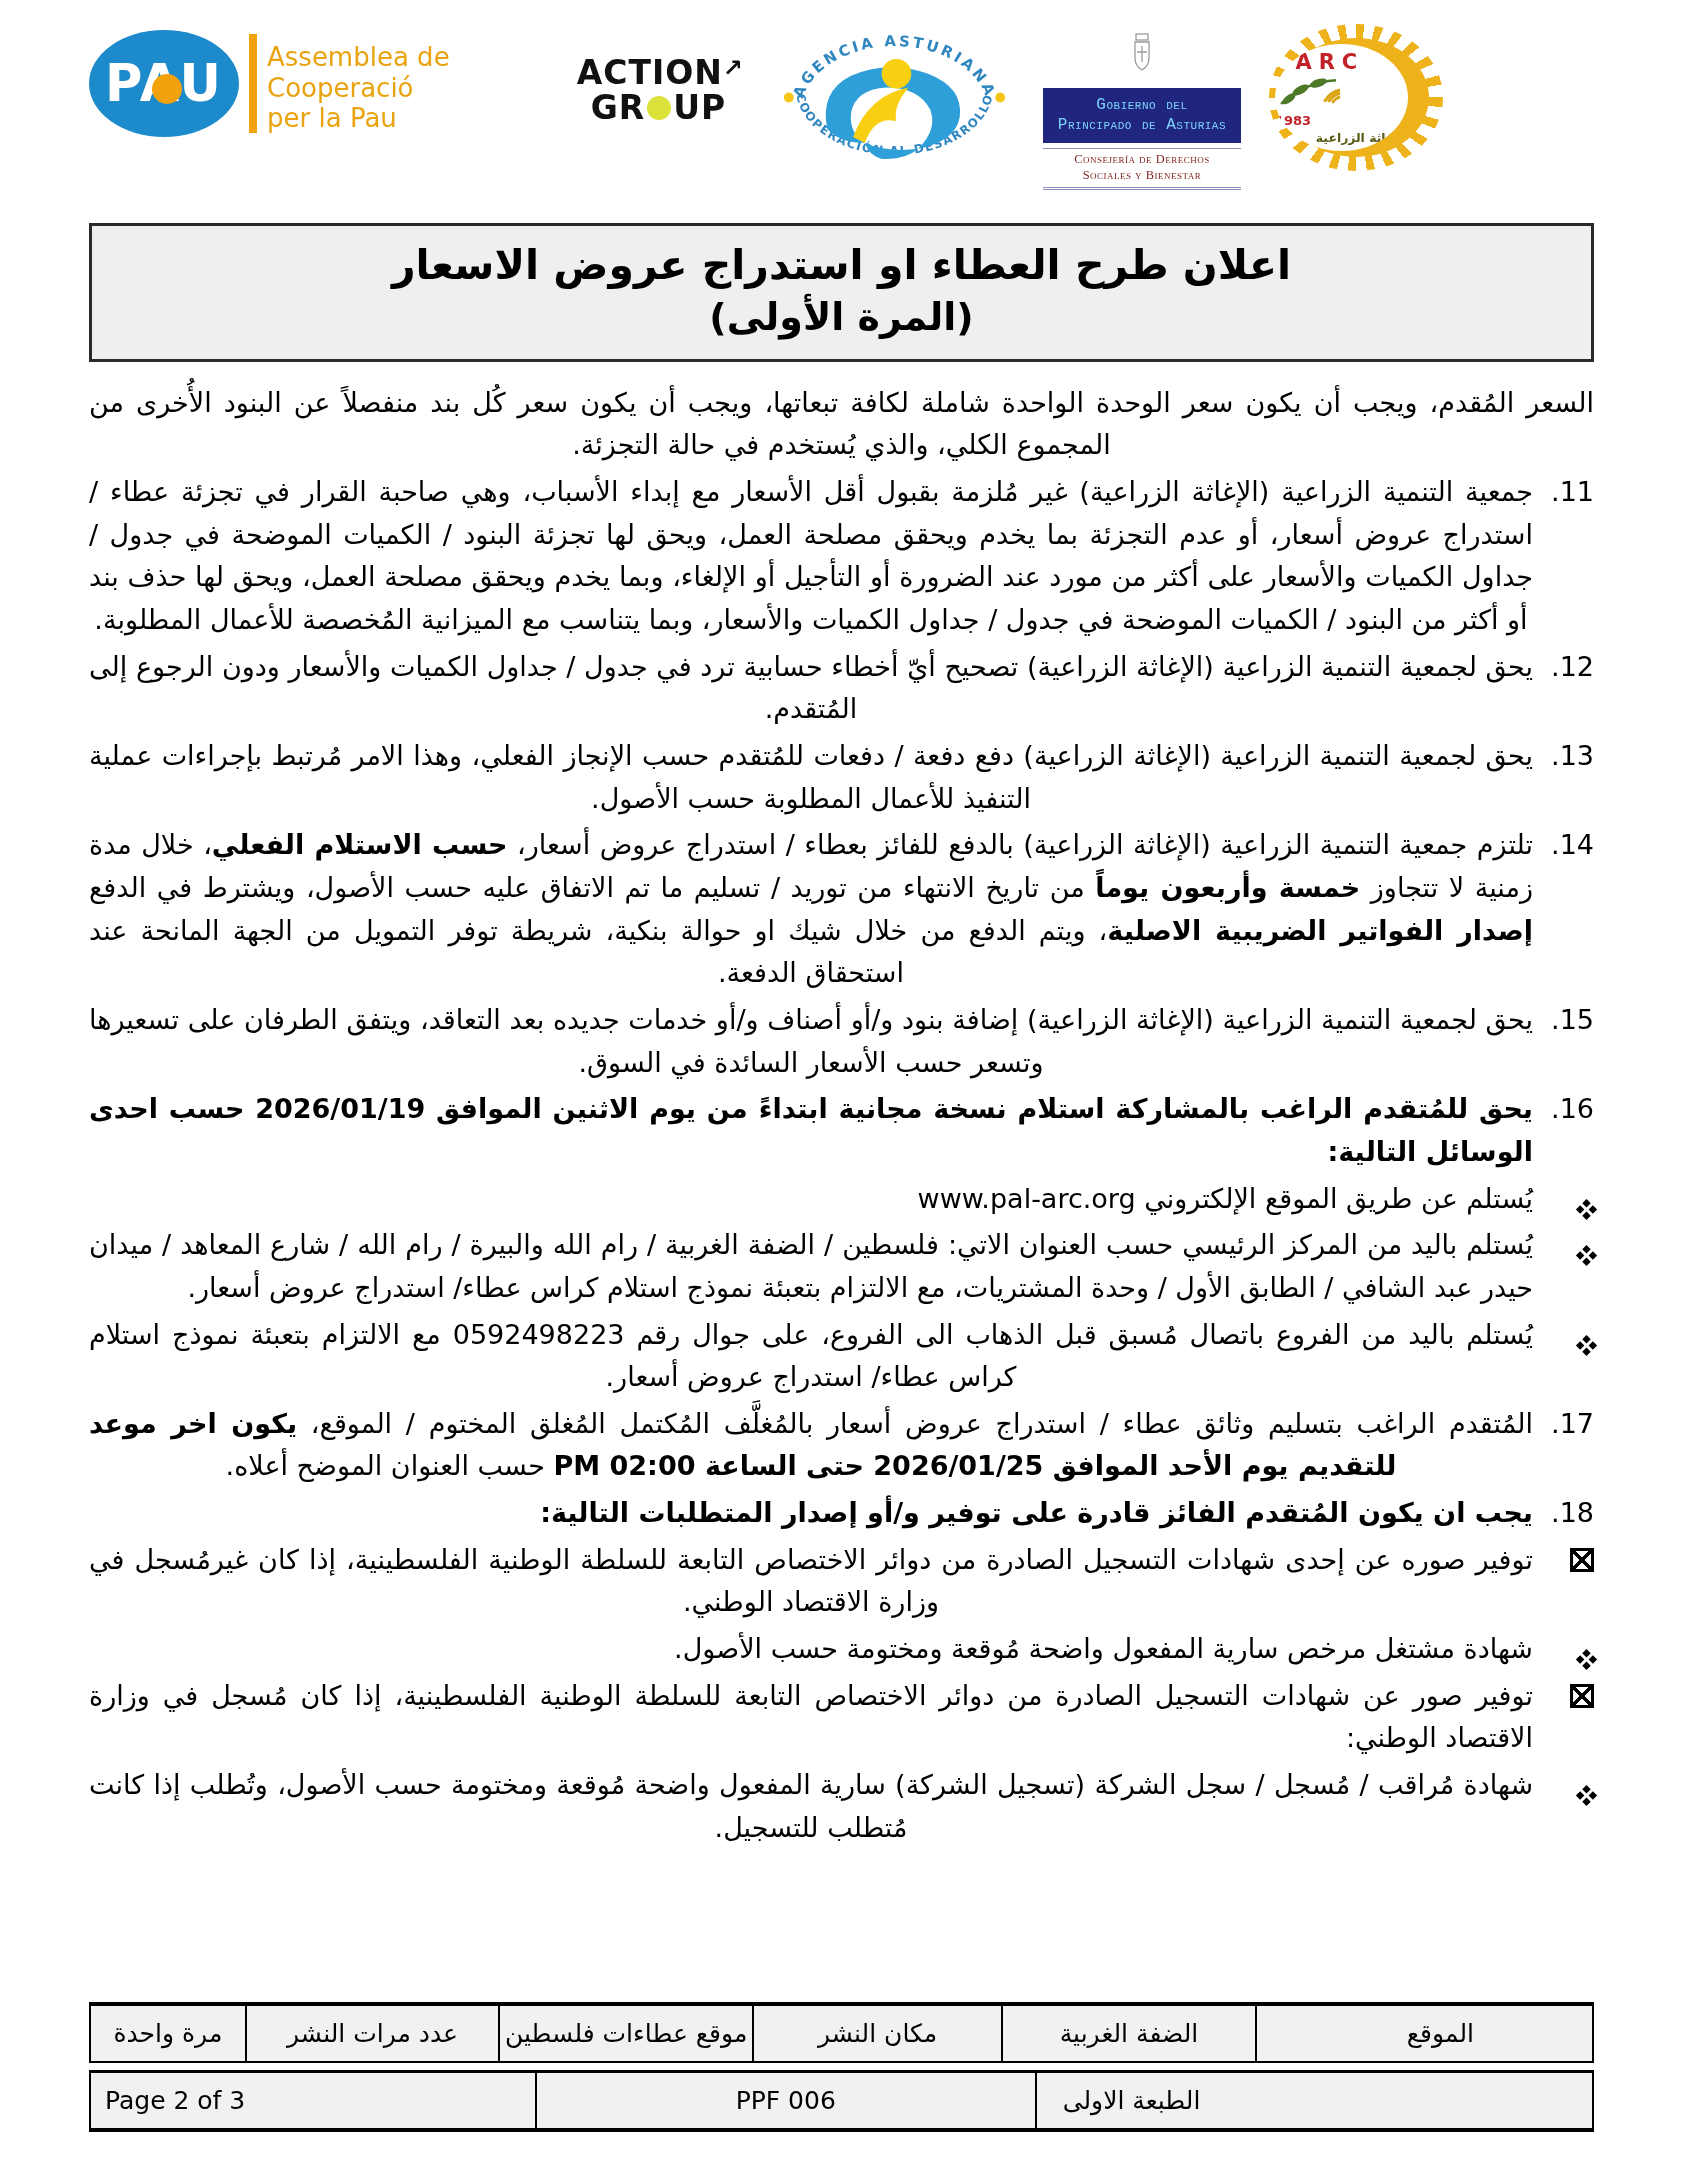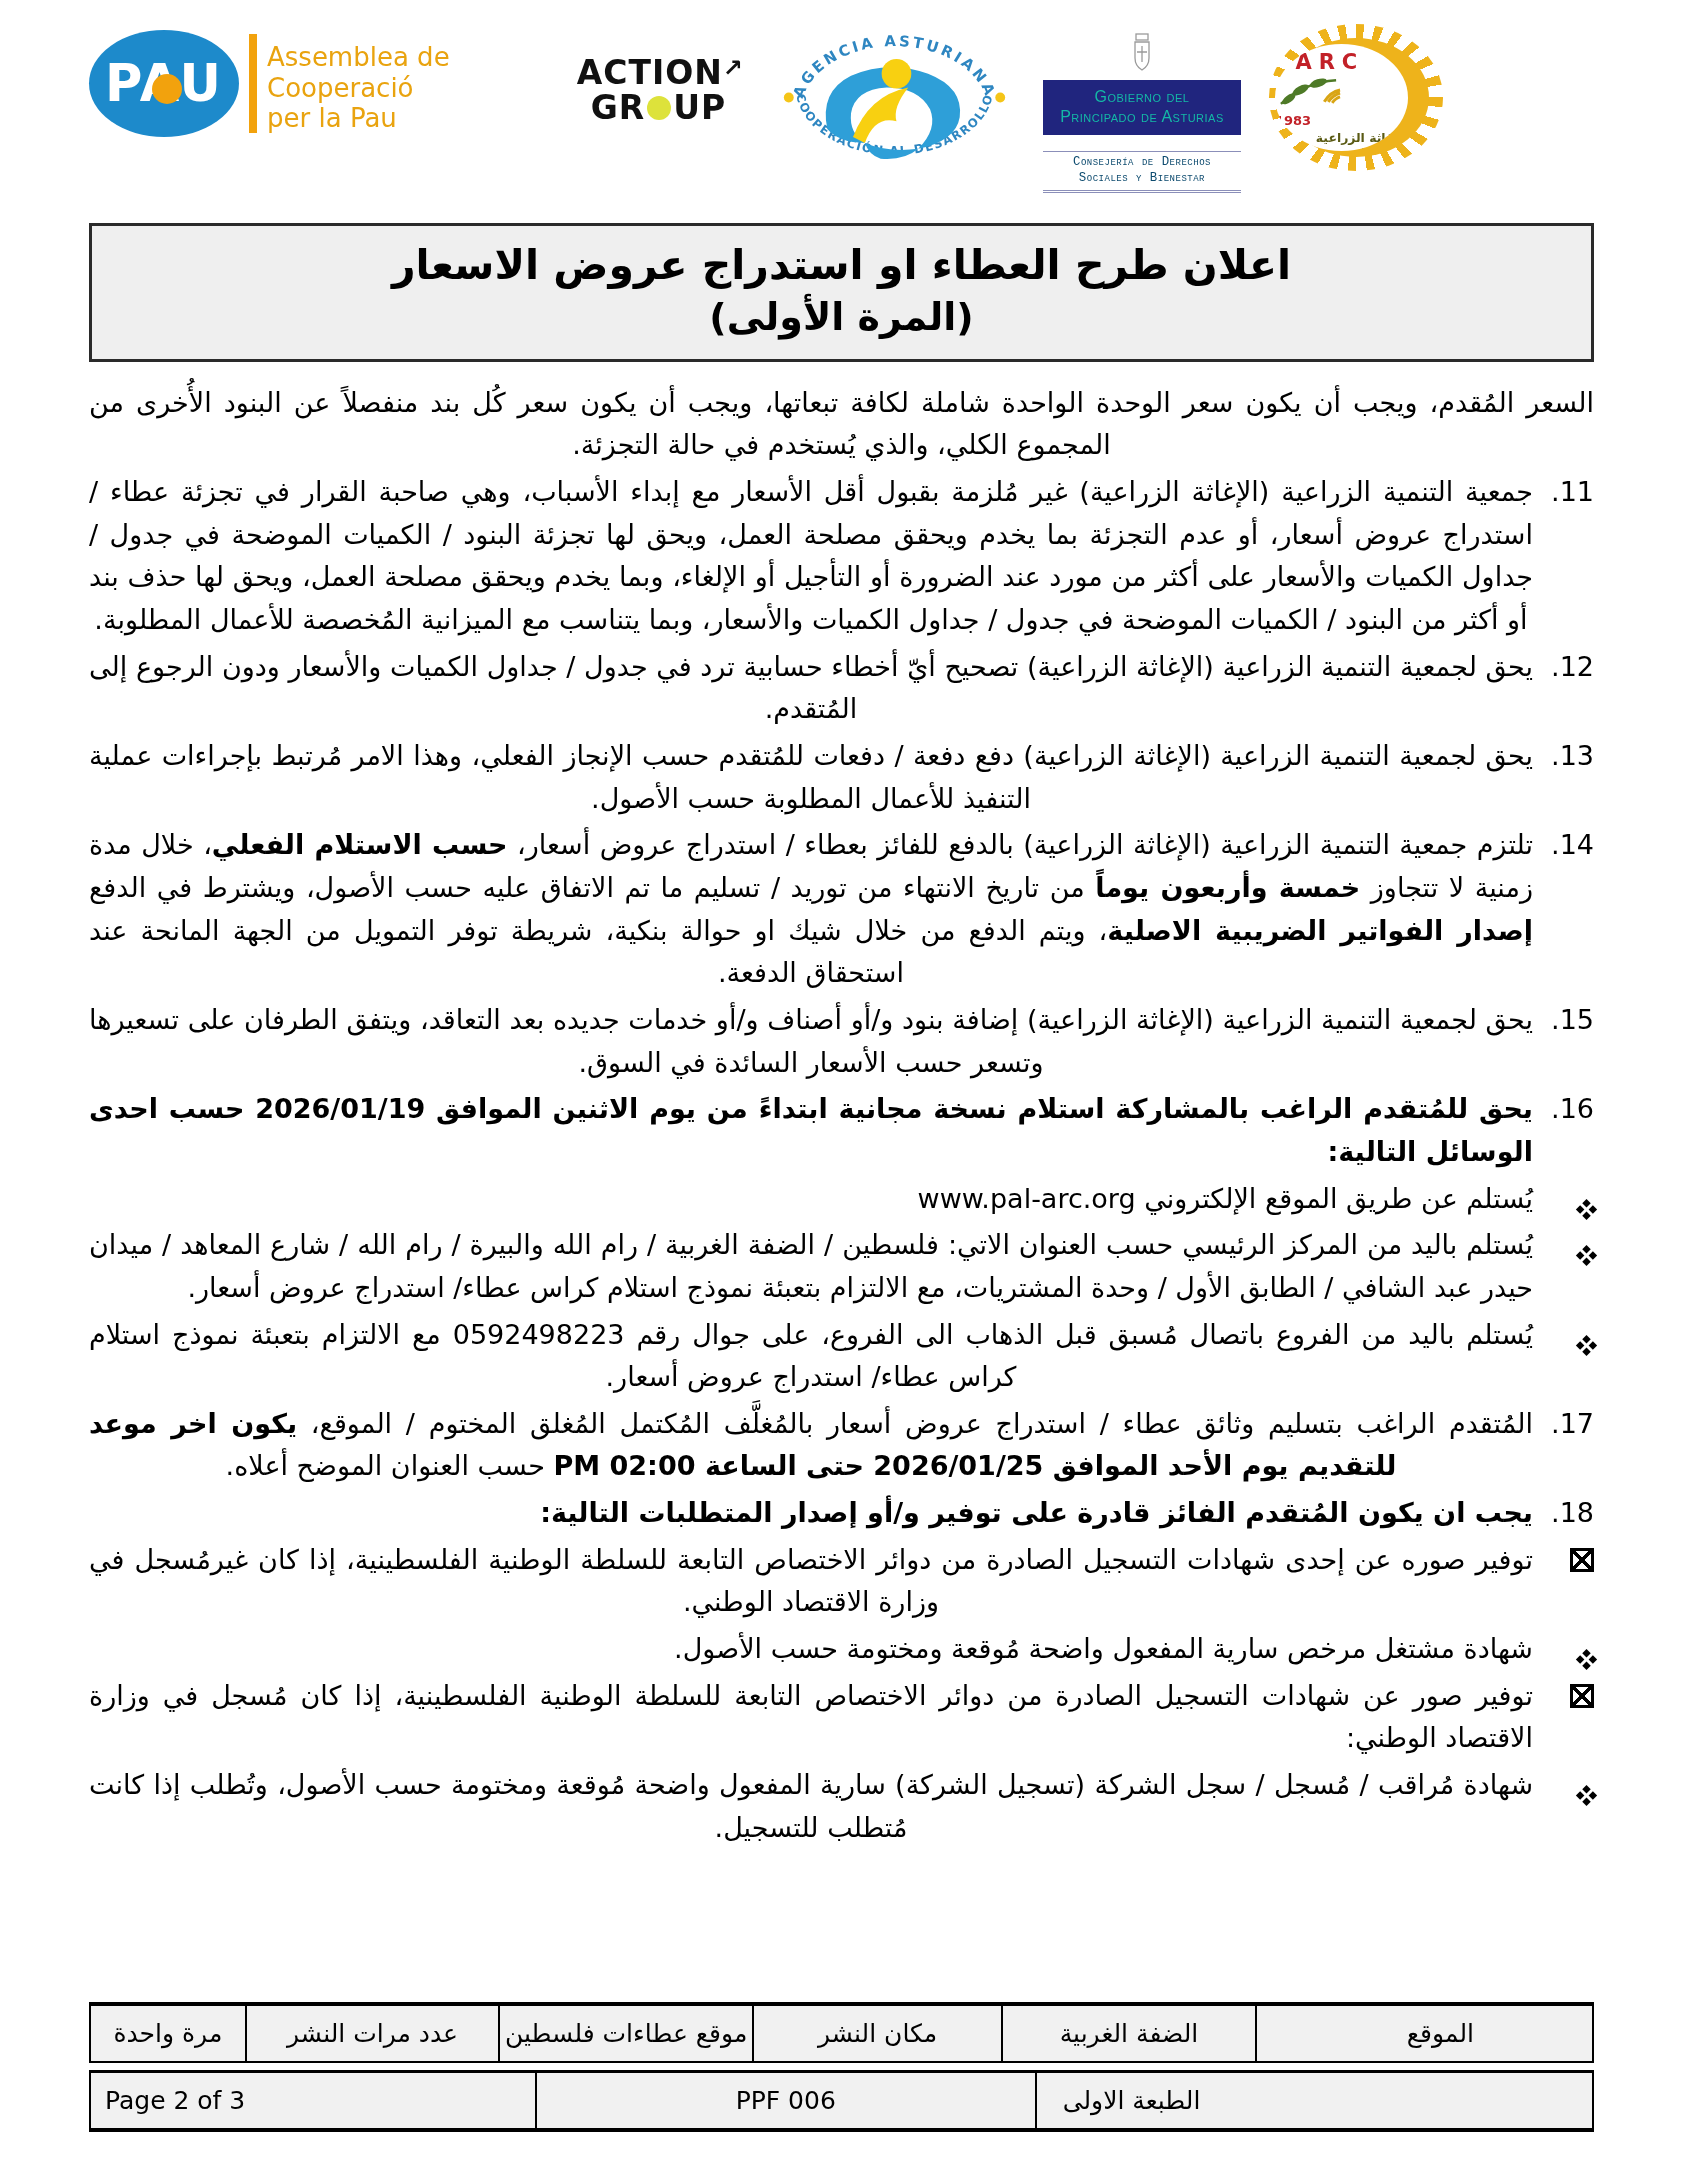--- a/index.html
+++ b/index.html
@@ -19,25 +19,25 @@
 
   .action{margin-left:127px;margin-top:34px;font-weight:bold;font-size:33px;line-height:1.05;
           letter-spacing:1px;color:#111;position:relative;}
   .action .arrow{font-size:24px;position:relative;top:-8px;}
   .action .l2{display:flex;align-items:center;margin-left:14px;}
   .action .odot{display:inline-block;width:24px;height:24px;border-radius:50%;background:#dde23b;margin:0 2px;}
 
   .ast{margin-left:26px;margin-top:0;}
   .gob{margin-left:24px;margin-top:10px;width:198px;text-align:center;}
   .gob-crest{margin:0 auto;}
-  .gob-box{background:#20257e;color:#14b8a6;padding:7px 6px 8px;margin-top:2px;
-     font-family:Liberation Sans, sans-serif;font-variant:small-caps;
+  .gob-box{background:#20257e;color:#7dd3fc;padding:7px 6px 8px;margin-top:10px;
+     font-family:Liberation Mono, monospace;font-variant:small-caps;
      font-size:16px;line-height:1.25;letter-spacing:0.5px;}
-  .gob-sub{margin-top:16px;padding:3px 0 4px;border-top:1px solid #8b8fb9;border-bottom:3px double #8b8fb9;
-     color:#0c4a6e;font-family:Liberation Mono, monospace;font-variant:small-caps;
+  .gob-sub{margin-top:5px;padding:3px 0 4px;border-top:1px solid #8b8fb9;border-bottom:3px double #8b8fb9;
+     color:#7f1d1d;font-family:Liberation Serif, serif;font-variant:small-caps;
      font-size:12.4px;line-height:1.25;letter-spacing:0.5px;}
 
   .parc{margin-left:26px;position:relative;width:178px;height:150px;}
   .parc-sun{position:absolute;left:2px;top:2px;width:174px;height:147px;border-radius:50%;
      background:repeating-conic-gradient(#eeb31b 0deg 6.5deg,#ffffff 6.5deg 15deg);}
   .parc-sun::after{content:"";position:absolute;inset:14px;border-radius:50%;background:#eeb31b;}
   .parc-oval{position:absolute;left:8px;top:22px;width:133px;height:107px;border-radius:50%;
      background:#fff;z-index:2;overflow:hidden;}
   .parc-name{color:#c22128;font-weight:bold;font-size:21px;letter-spacing:7px;margin-top:6px;}
   .parc-year{color:#c22128;font-weight:bold;font-size:13px;margin-top:1px;}

